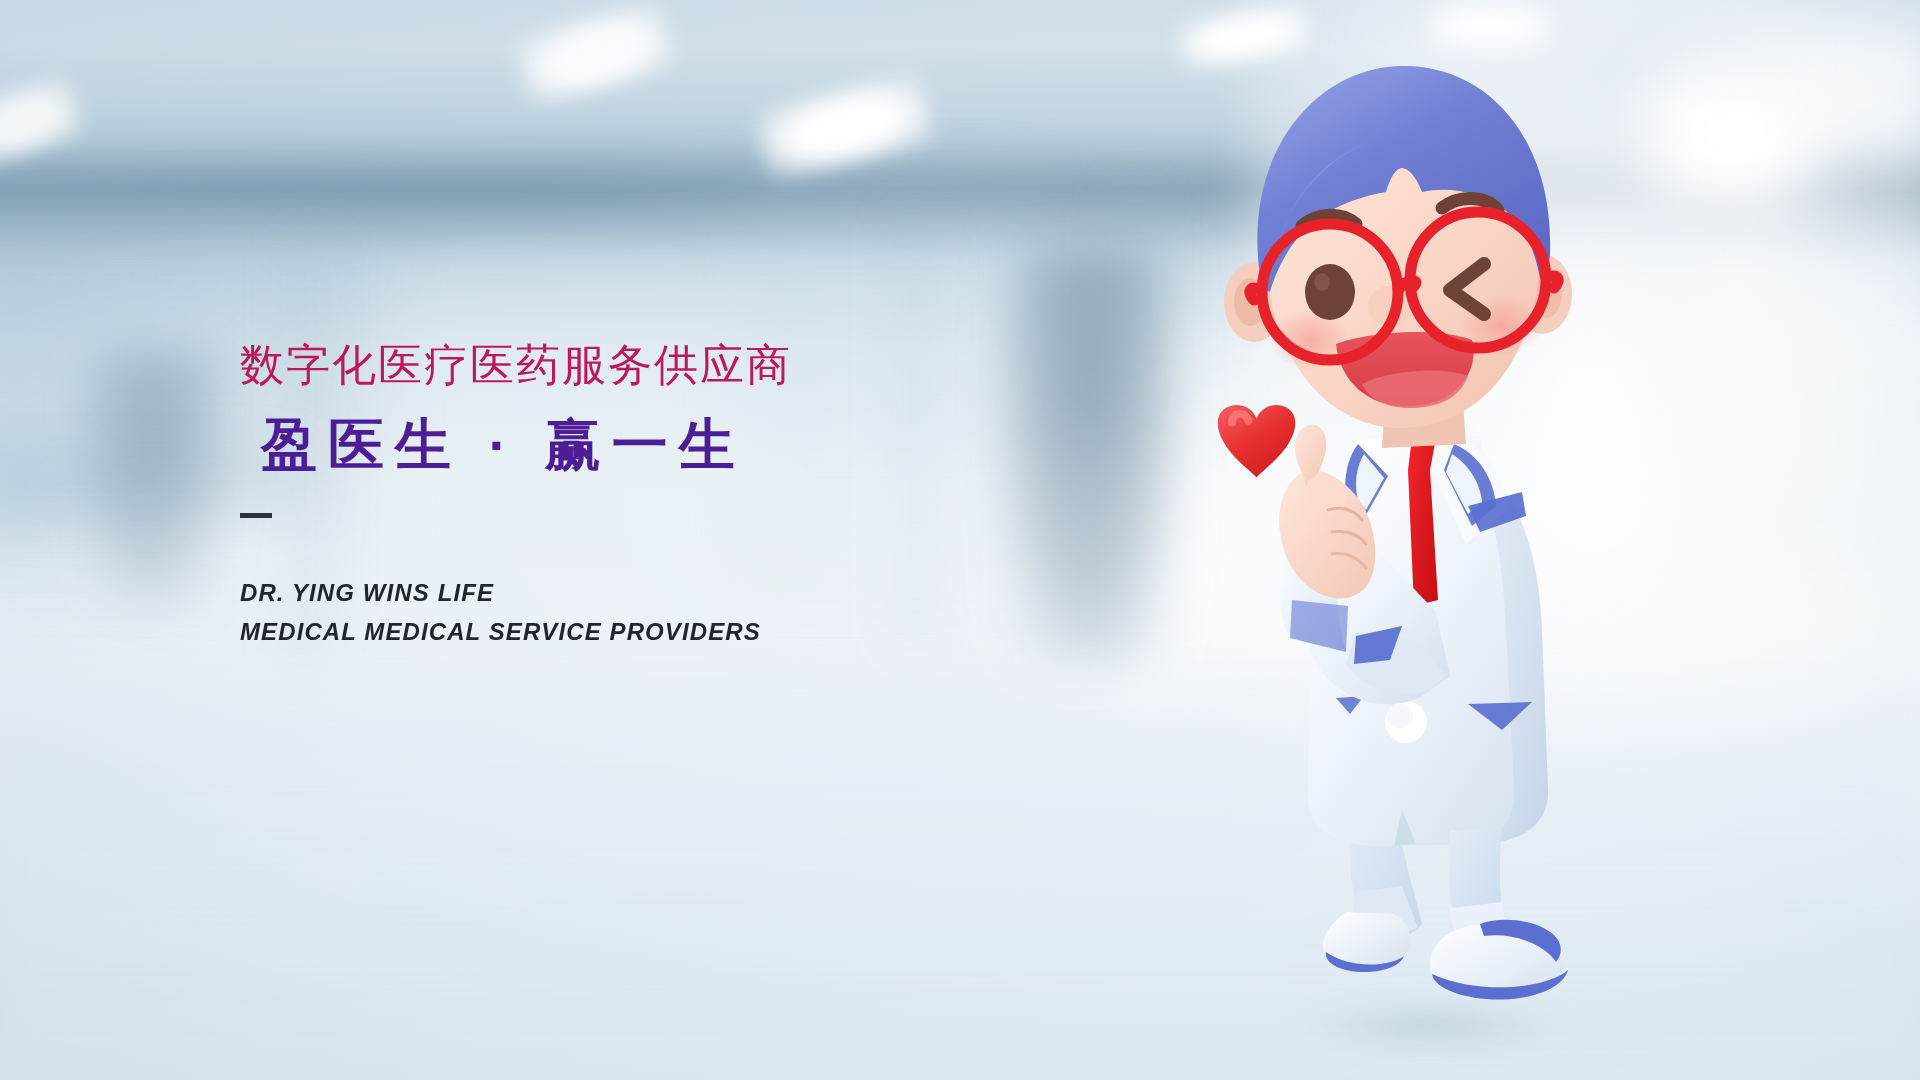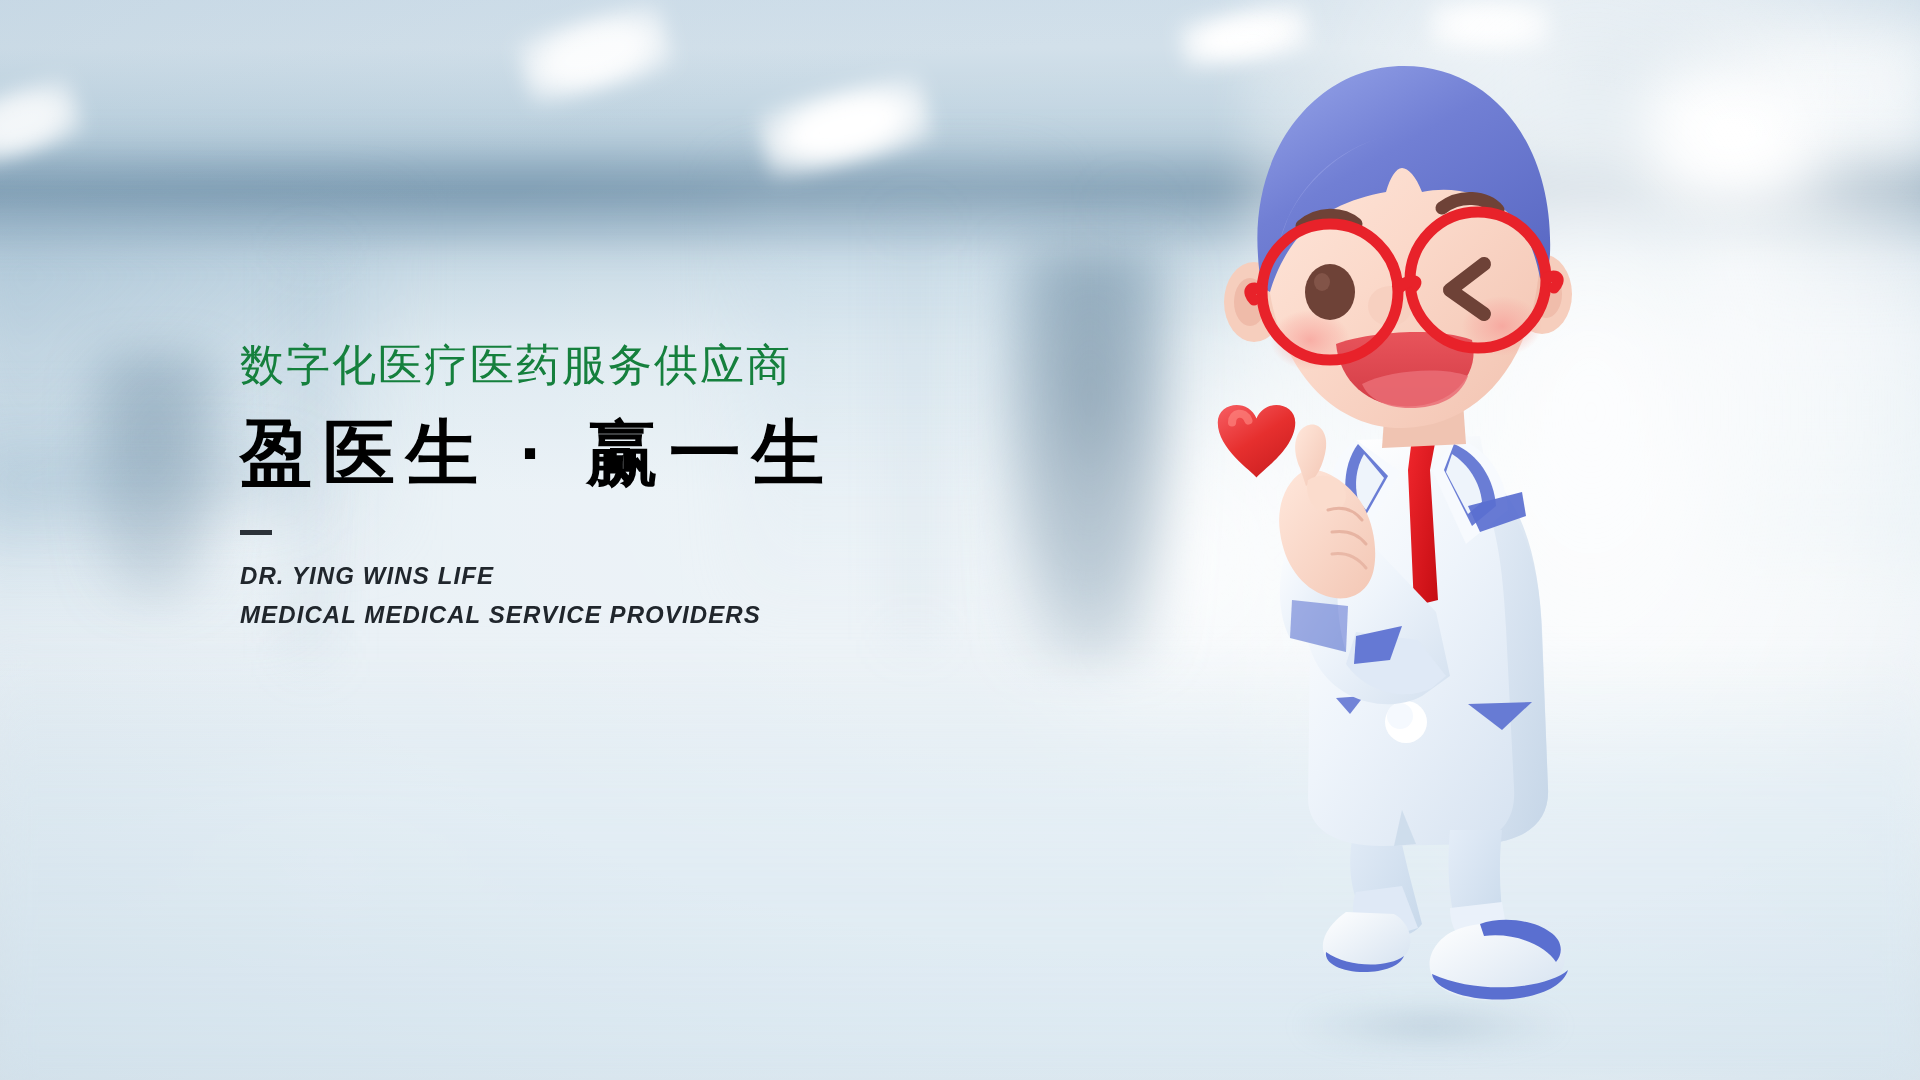--- a/index.html
+++ b/index.html
@@ -97,43 +97,44 @@
     background:radial-gradient(ellipse at 62% 46%, rgba(255,255,255,.28) 0%, rgba(255,255,255,0) 55%, rgba(150,180,200,.18) 100%);
   }
 
   
   .copy { position:absolute; left:240px; top:342px; }
 
   .tagline {
     font-size:44px;
     line-height:1.06;
     letter-spacing:2px;
-    color:#15803d;
+    color:#be185d;
     font-weight:400;
     white-space:nowrap;
   }
 
   .headline {
     margin-top:26px;
-    font-size:72px;
+    font-size:56px;
     line-height:1.08;
     letter-spacing:11px;
     font-weight:700;
-    color:#000000;
+    color:#4c1d95;
     white-space:nowrap;
+    margin-left:21px;
   }
 
   .rule {
     margin-top:38px;
     width:32px; height:5px;
     background:#2b3138;
   }
 
   .en-block {
-    margin-top:22px;
+    margin-top:56px;
     font-style:italic;
     font-weight:700;
     font-size:24px;
     letter-spacing:1.1px;
     color:#20262c;
     line-height:1.62;
     white-space:nowrap;
   }
 
   

